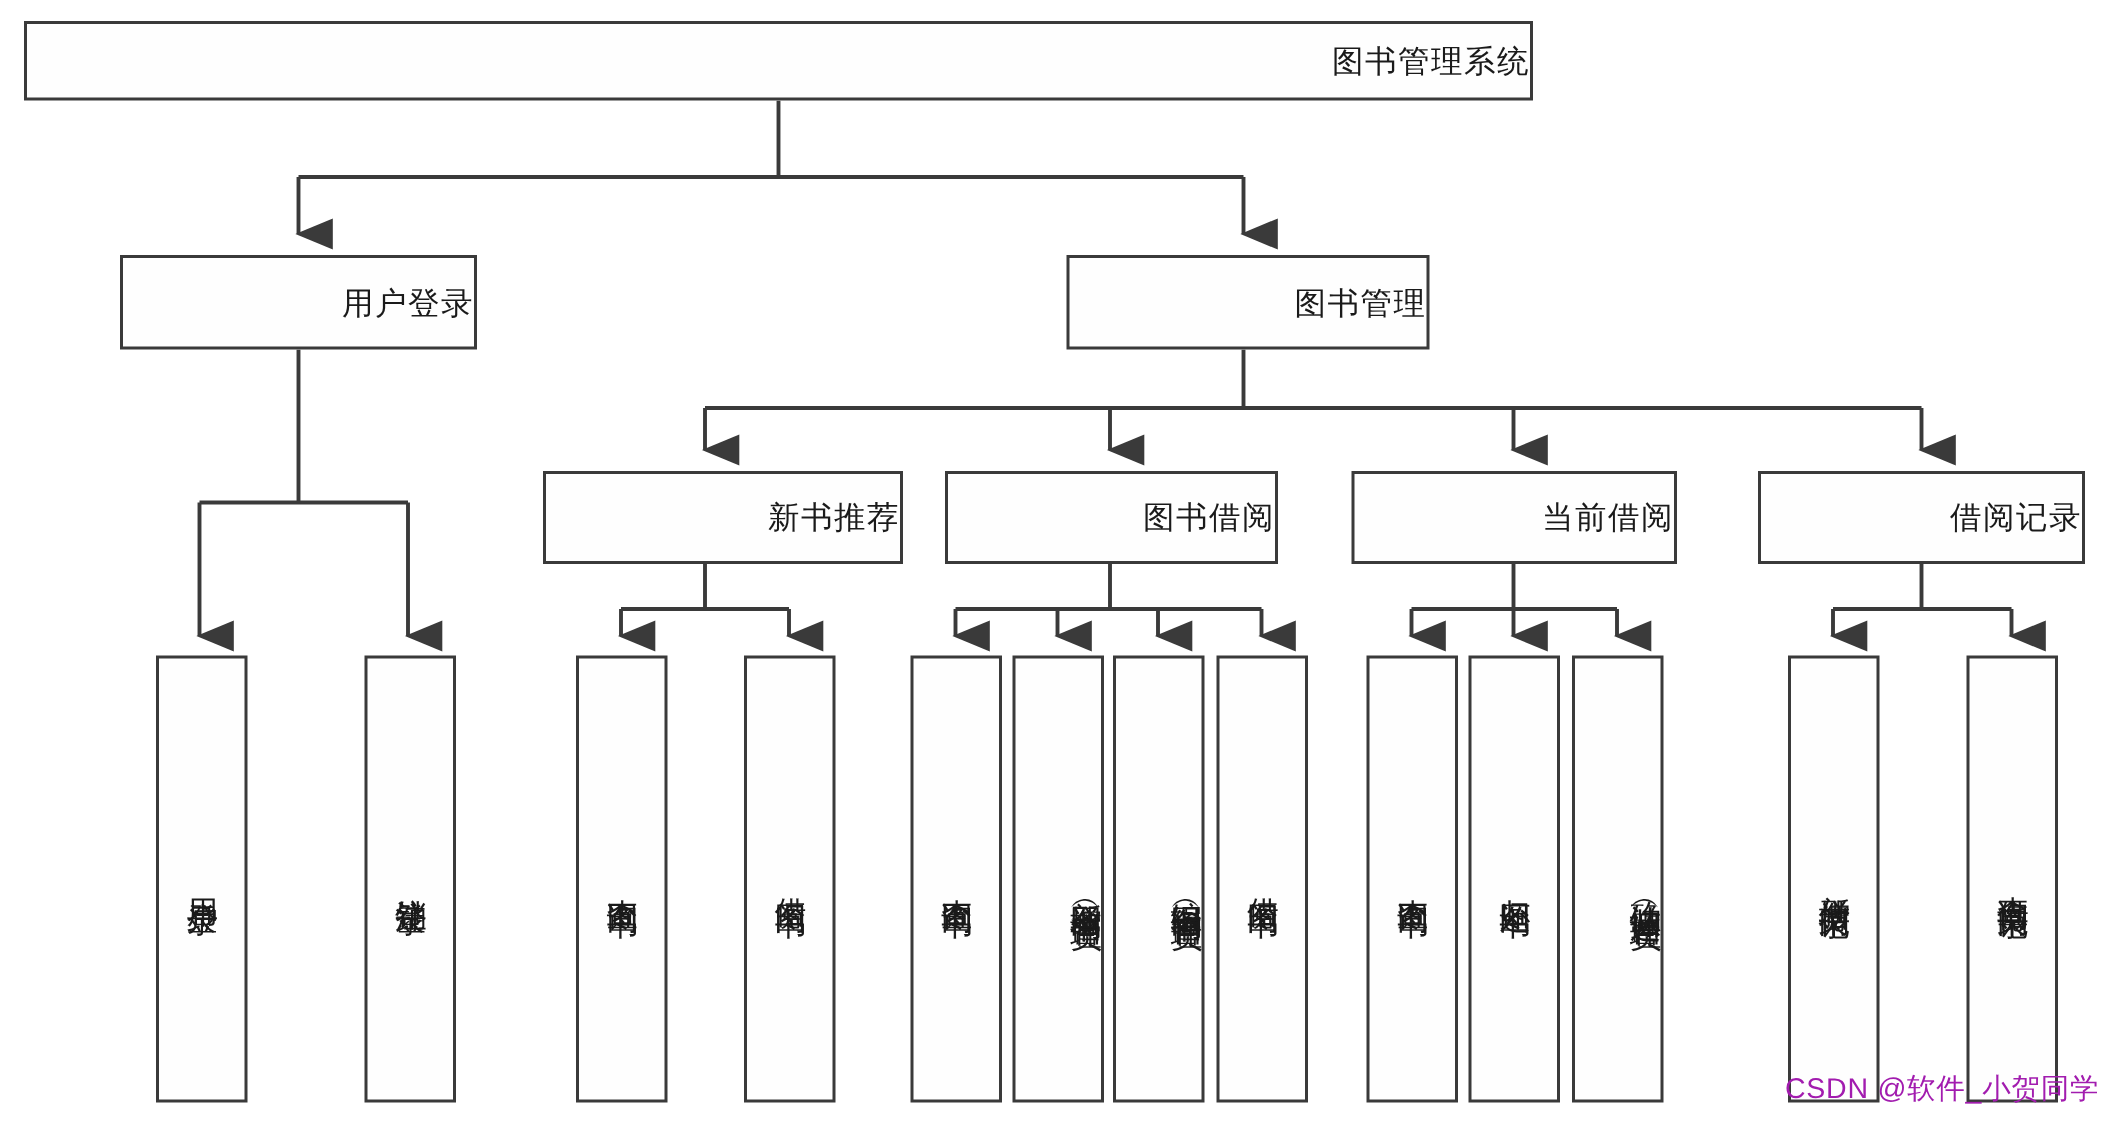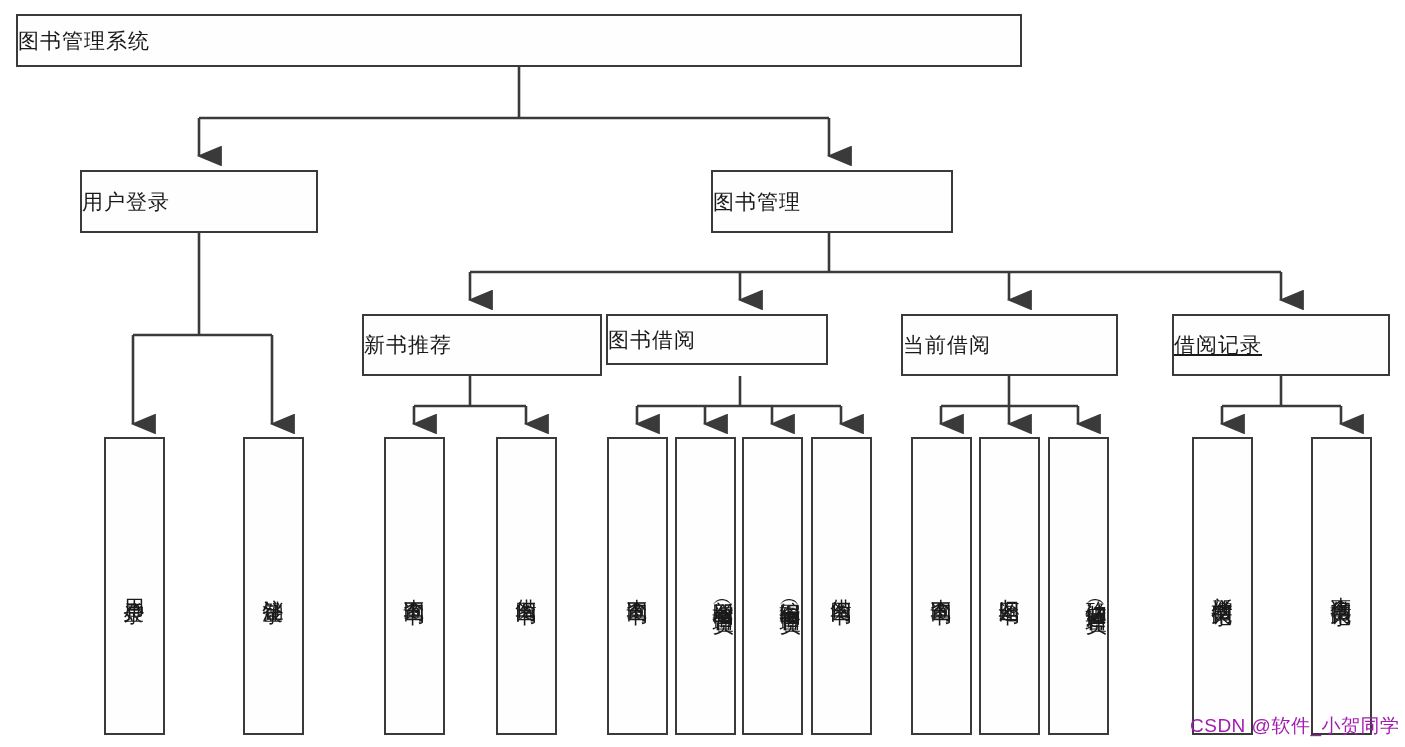--- a/index.html
+++ b/index.html
@@ -25,21 +25,21 @@
     height: 747px;
     pointer-events: none;
   }
   .node {
     position: absolute;
     box-sizing: border-box;
     background: #fefefe;
     border: 2px solid #3a3a3a;
     display: flex;
     align-items: center;
-    justify-content: flex-start;
+    justify-content: flex-end;
     color: #1a1a1a;
   }
   .node.h {
     font-size: 21px;
     letter-spacing: 1px;
   }
   .node.v {
     writing-mode: vertical-rl;
     text-orientation: upright;
     font-size: 21px;
@@ -128,27 +128,27 @@
   <div class="node h" style="left:80px; top:170px; width:238px; height:63px;">
     <span class="lbl">用户登录</span>
   </div>
   <div class="node h" style="left:711px; top:170px; width:242px; height:63px;">
     <span class="lbl">图书管理</span>
   </div>
 
   <div class="node h" style="left:362px; top:314px; width:240px; height:62px;">
     <span class="lbl">新书推荐</span>
   </div>
-  <div class="node h" style="left:606px; top:314px; width:222px; height:51px;">
+  <div class="node h" style="left:630px; top:314px; width:222px; height:62px;">
     <span class="lbl">图书借阅</span>
   </div>
   <div class="node h" style="left:901px; top:314px; width:217px; height:62px;">
     <span class="lbl">当前借阅</span>
   </div>
-  <div class="node h" style="left:1172px; top:314px; width:218px; height:62px;text-decoration:underline;">
+  <div class="node h" style="left:1172px; top:314px; width:218px; height:62px;">
     <span class="lbl">借阅记录</span>
   </div>
 
   <div class="node v mid" style="left:104px; top:437px; width:61px; height:298px;">
     <span class="lbl">用户登录</span>
   </div>
   <div class="node v mid" style="left:243px; top:437px; width:61px; height:298px;">
     <span class="lbl">注销登录</span>
   </div>
 

